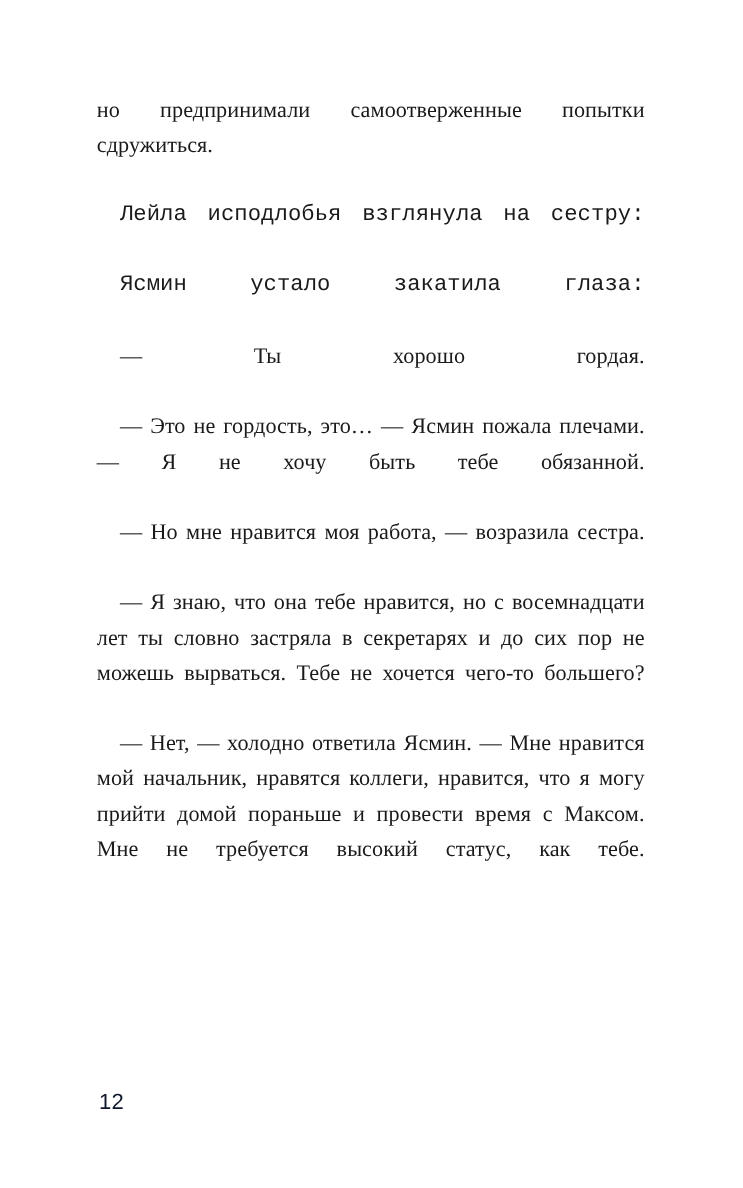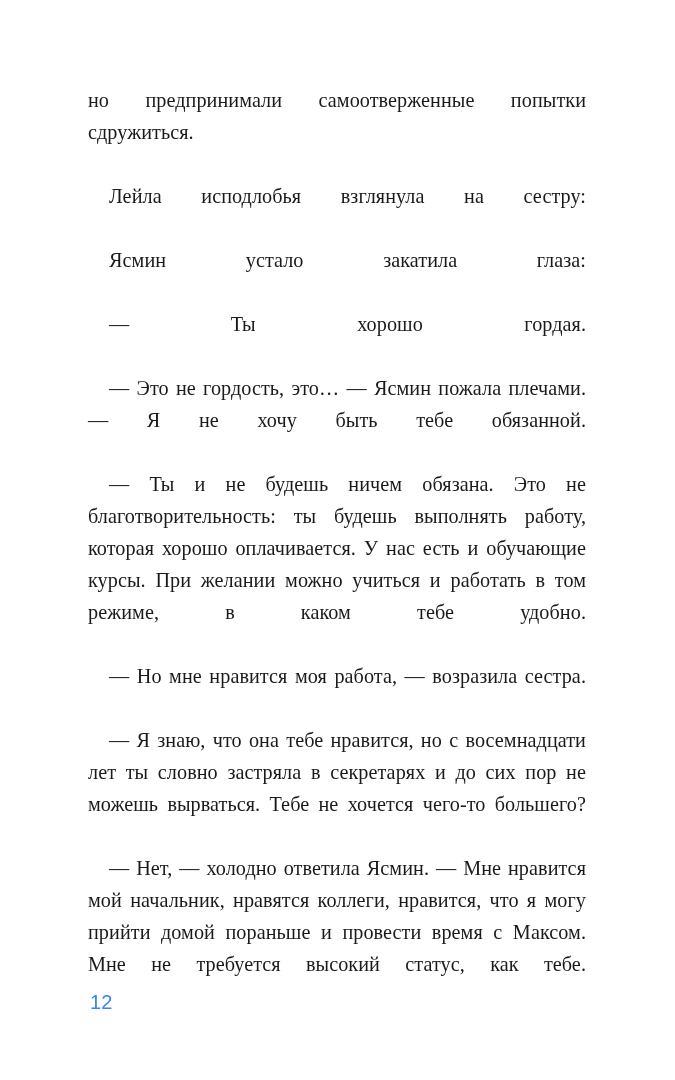--- a/index.html
+++ b/index.html
@@ -44,41 +44,42 @@
     letter-spacing: 0.003em;
   }
 
   
   .para.cont {
     text-indent: 0;
   }
   
   .para.indent {
     text-indent: 21px;
+    font-family: Liberation Mono, monospace;
   }
   
   .para.dialogue {
     text-indent: 21px;
   }
 
   
   .para::after {
     content: "";
     display: inline-block;
     width: 100%;
   }
 
   .page-number {
     position: absolute;
     left: 90px;
     top: 990px;
     font-family: "Liberation Sans", "DejaVu Sans", sans-serif;
     font-size: 20px;
     line-height: 24px;
-    color: #3b82f6;
+    color: #0f172a;
     letter-spacing: 0.01em;
   }
 </style>
 </head>
 <body>
 
 <div class="page">
 
   <div class="text-block">
 
@@ -87,21 +88,20 @@
     <p class="para indent">Лейла исподлобья взглянула на сестру:</p>
 
 
     <p class="para indent">Ясмин устало закатила глаза:</p>
 
 
     <p class="para dialogue">— Ты хорошо гордая.</p>
 
     <p class="para dialogue">— Это не гордость, это… — Ясмин пожала плечами. — Я не хочу быть тебе обязанной.</p>
 
-    <p class="para dialogue">— Ты и не будешь ничем обязана. Это не благотворительность: ты будешь выполнять работу, которая хорошо оплачивается. У нас есть и обучающие курсы. При желании можно учиться и работать в том режиме, в каком тебе удобно.</p>
 
     <p class="para dialogue">— Но мне нравится моя работа, — возразила сестра.</p>
 
     <p class="para dialogue">— Я знаю, что она тебе нравится, но с восемнадцати лет ты словно застряла в секретарях и до сих пор не можешь вырваться. Тебе не хочется чего-то большего?</p>
 
     <p class="para dialogue">— Нет, — холодно ответила Ясмин. — Мне нравится мой начальник, нравятся коллеги, нравится, что я могу прийти домой пораньше и провести время с Максом. Мне не требуется высокий статус, как тебе.</p>
 
   </div>
 
   <div class="page-number">12</div>

